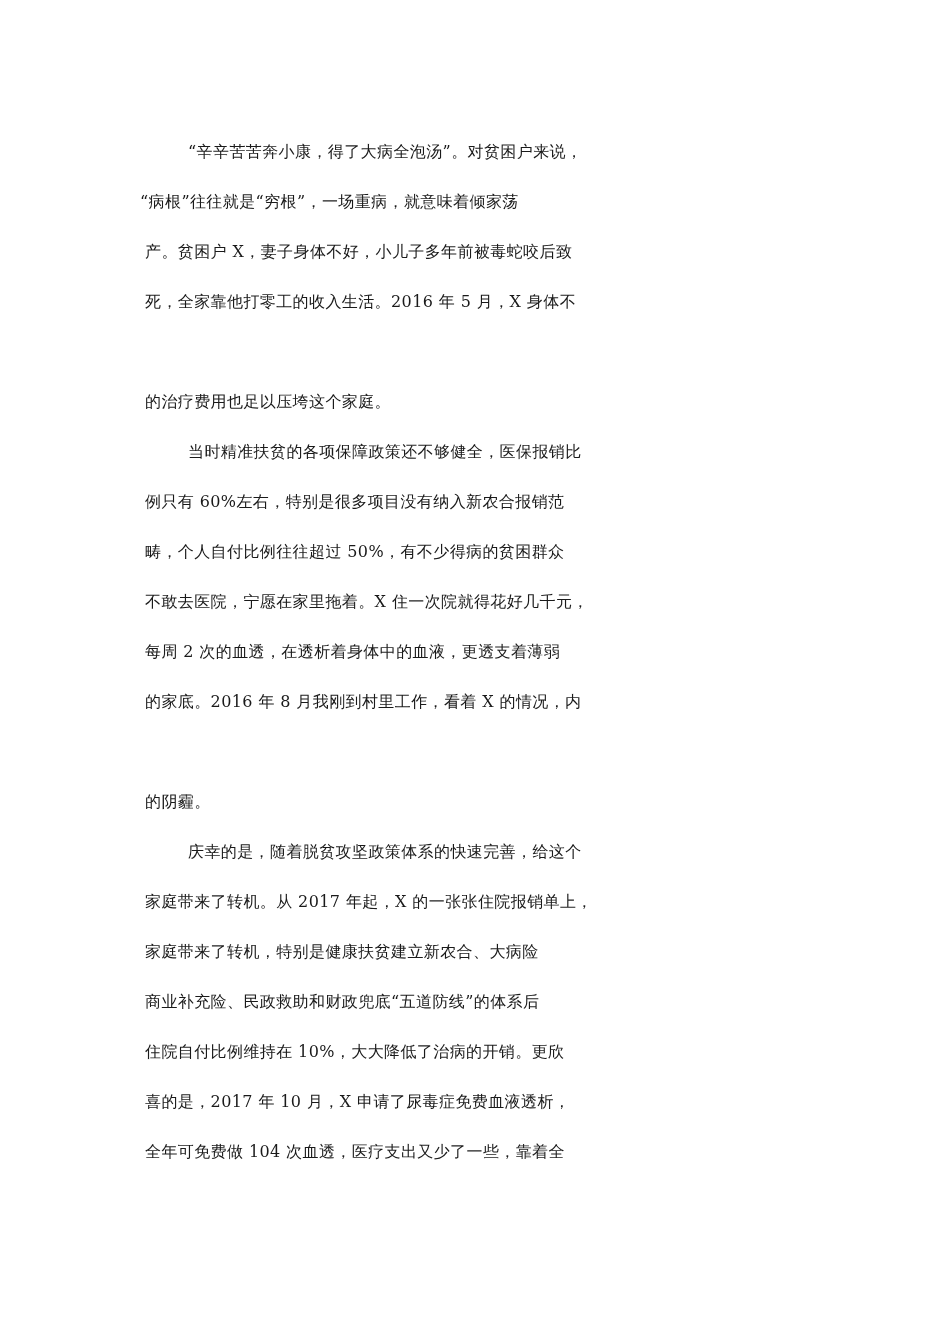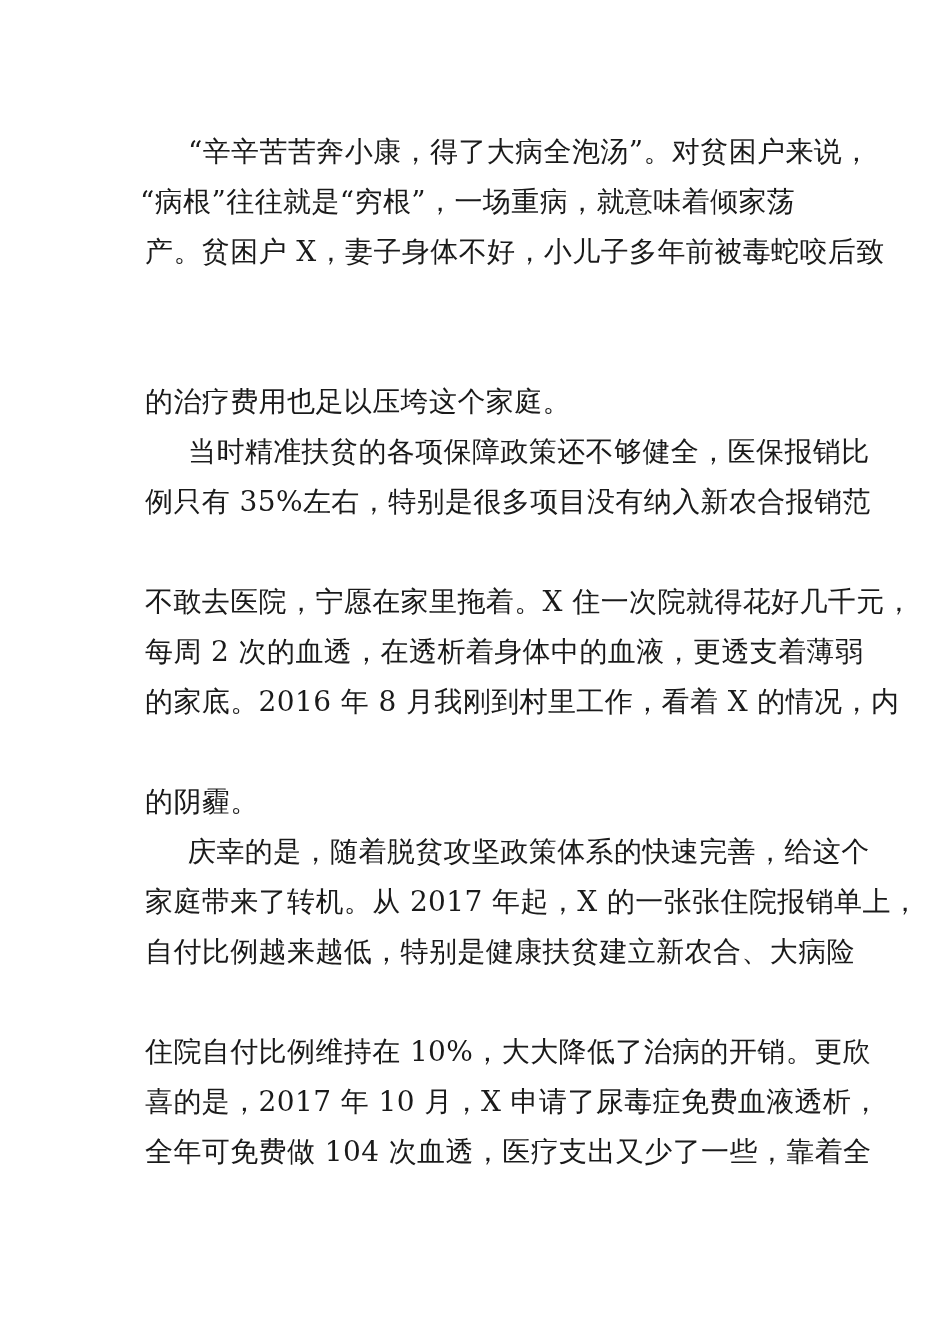--- a/index.html
+++ b/index.html
@@ -3,44 +3,47 @@
 <meta charset="utf-8">
 <style>
   html, body { margin: 0; padding: 0; background: #ffffff; }
   body { width: 950px; height: 1344px; position: relative; overflow: hidden; }
   .page { position: absolute; left: 0; top: 0; width: 950px; height: 1344px; background: #ffffff; }
   .line {
     position: absolute;
     left: 145px;
     width: 700px;
     font-family: "DejaVu Serif", "Liberation Serif", serif;
-    font-size: 28px;
+    font-size: 16px;
     line-height: 32px;
     color: #1a1a1a;
     white-space: nowrap;
     letter-spacing: 0.4px;
   }
   .indent { left: 188px; }
 </style>
 </head>
 <body>
 
 <div class="page">
 
   <div class="line indent" style="top:136px">“辛辛苦苦奔小康，得了大病全泡汤”。对贫困户来说，</div>
   <div class="line" style="top:186px;left:140px">“病根”往往就是“穷根”，一场重病，就意味着倾家荡</div>
   <div class="line" style="top:236px">产。贫困户 X，妻子身体不好，小儿子多年前被毒蛇咬后致</div>
+  <div class="line" style="top:286px">死，全家靠他打零工的收入生活。2016 年 5 月，X 身体不</div>
   <div class="line" style="top:386px">的治疗费用也足以压垮这个家庭。</div>
 
   <div class="line indent" style="top:436px">当时精准扶贫的各项保障政策还不够健全，医保报销比</div>
-  <div class="line" style="top:486px">例只有 35%左右，特别是很多项目没有纳入新农合报销范</div>
+  <div class="line" style="top:486px">例只有 60%左右，特别是很多项目没有纳入新农合报销范</div>
+  <div class="line" style="top:536px">畴，个人自付比例往往超过 50%，有不少得病的贫困群众</div>
   <div class="line" style="top:586px">不敢去医院，宁愿在家里拖着。X 住一次院就得花好几千元，</div>
   <div class="line" style="top:636px">每周 2 次的血透，在透析着身体中的血液，更透支着薄弱</div>
   <div class="line" style="top:686px">的家底。2016 年 8 月我刚到村里工作，看着 X 的情况，内</div>
   <div class="line indent" style="top:836px">庆幸的是，随着脱贫攻坚政策体系的快速完善，给这个</div>
 
   <div class="line" style="top:786px">的阴霾。</div>
   <div class="line" style="top:886px">家庭带来了转机。从 2017 年起，X 的一张张住院报销单上，</div>
-  <div class="line" style="top:936px">自付比例越来越低，特别是健康扶贫建立新农合、大病险</div>
+  <div class="line" style="top:936px">家庭带来了转机，特别是健康扶贫建立新农合、大病险</div>
+  <div class="line" style="top:986px">商业补充险、民政救助和财政兜底“五道防线”的体系后</div>
   <div class="line" style="top:1036px">住院自付比例维持在 10%，大大降低了治病的开销。更欣</div>
   <div class="line" style="top:1086px">喜的是，2017 年 10 月，X 申请了尿毒症免费血液透析，</div>
   <div class="line" style="top:1136px">全年可免费做 104 次血透，医疗支出又少了一些，靠着全</div>
 </div>
 
 </body></html>

